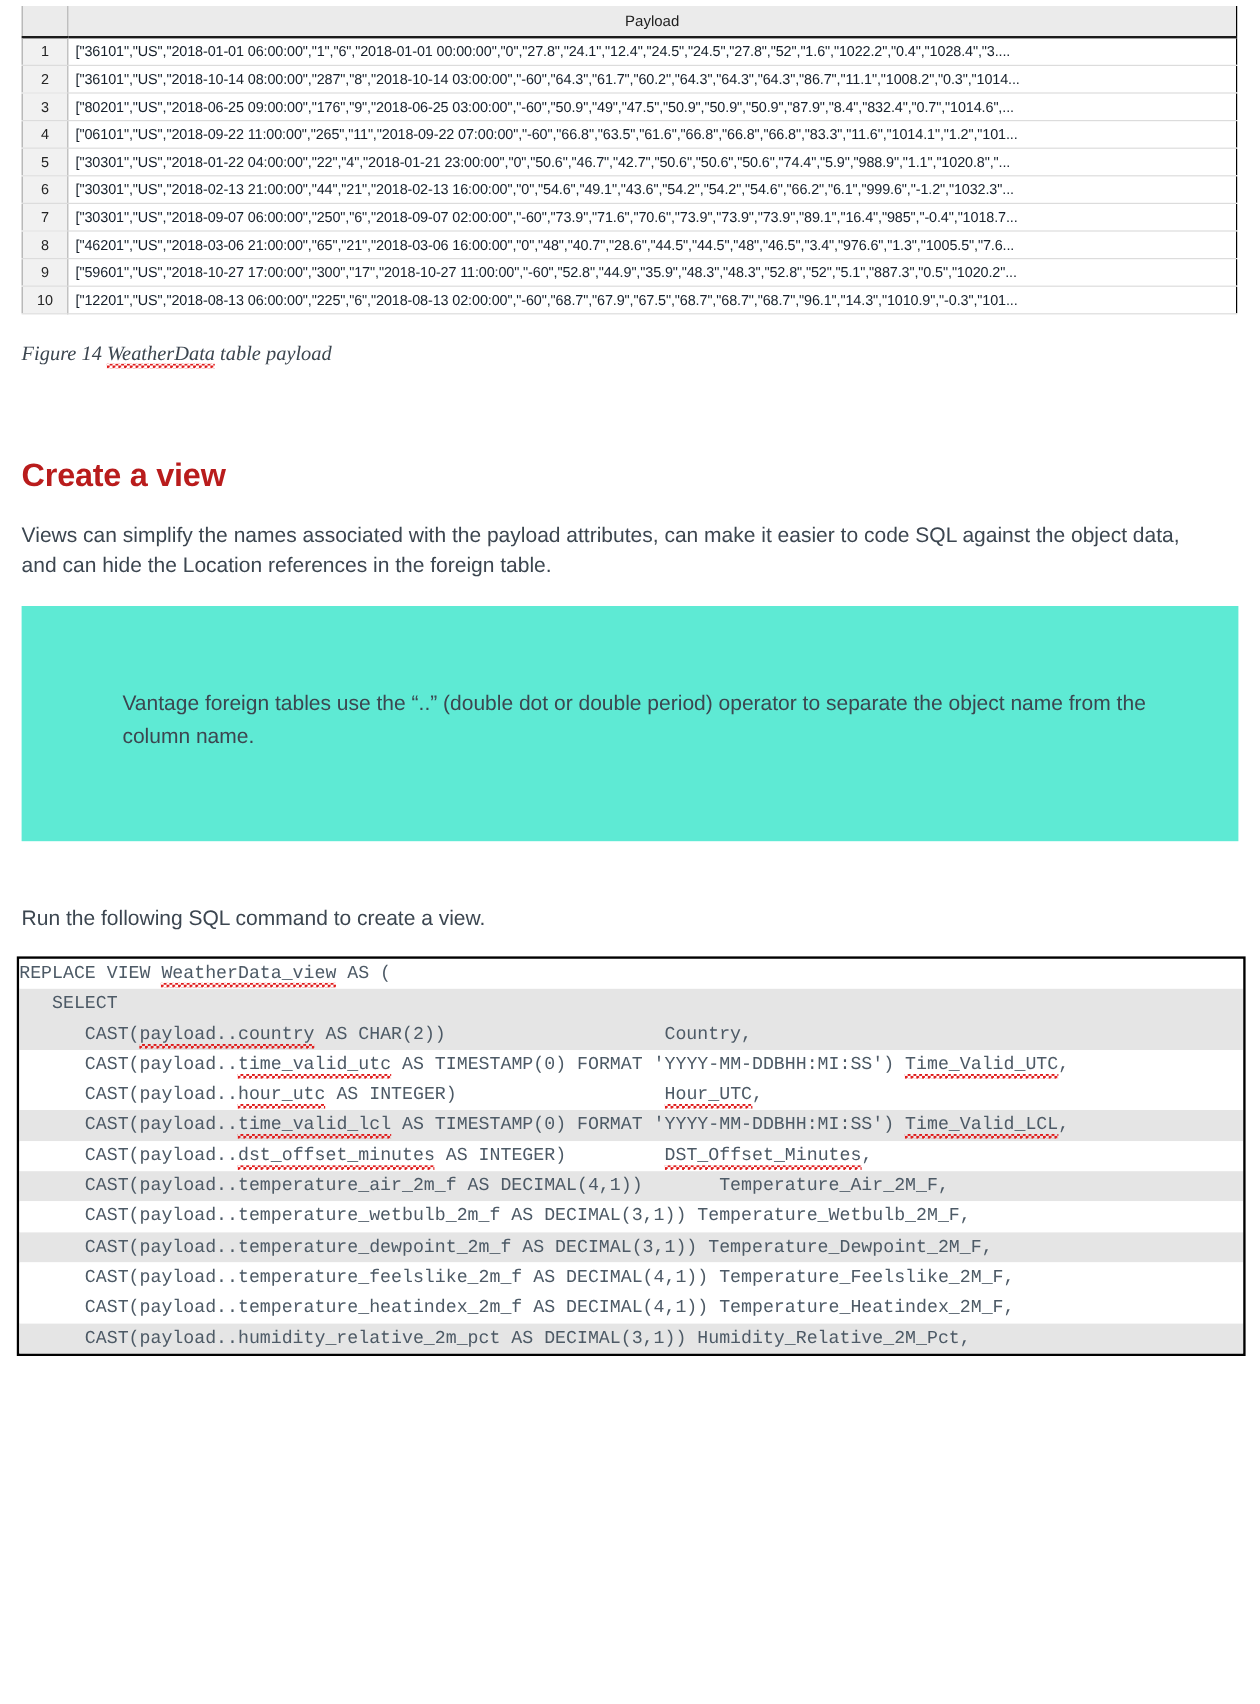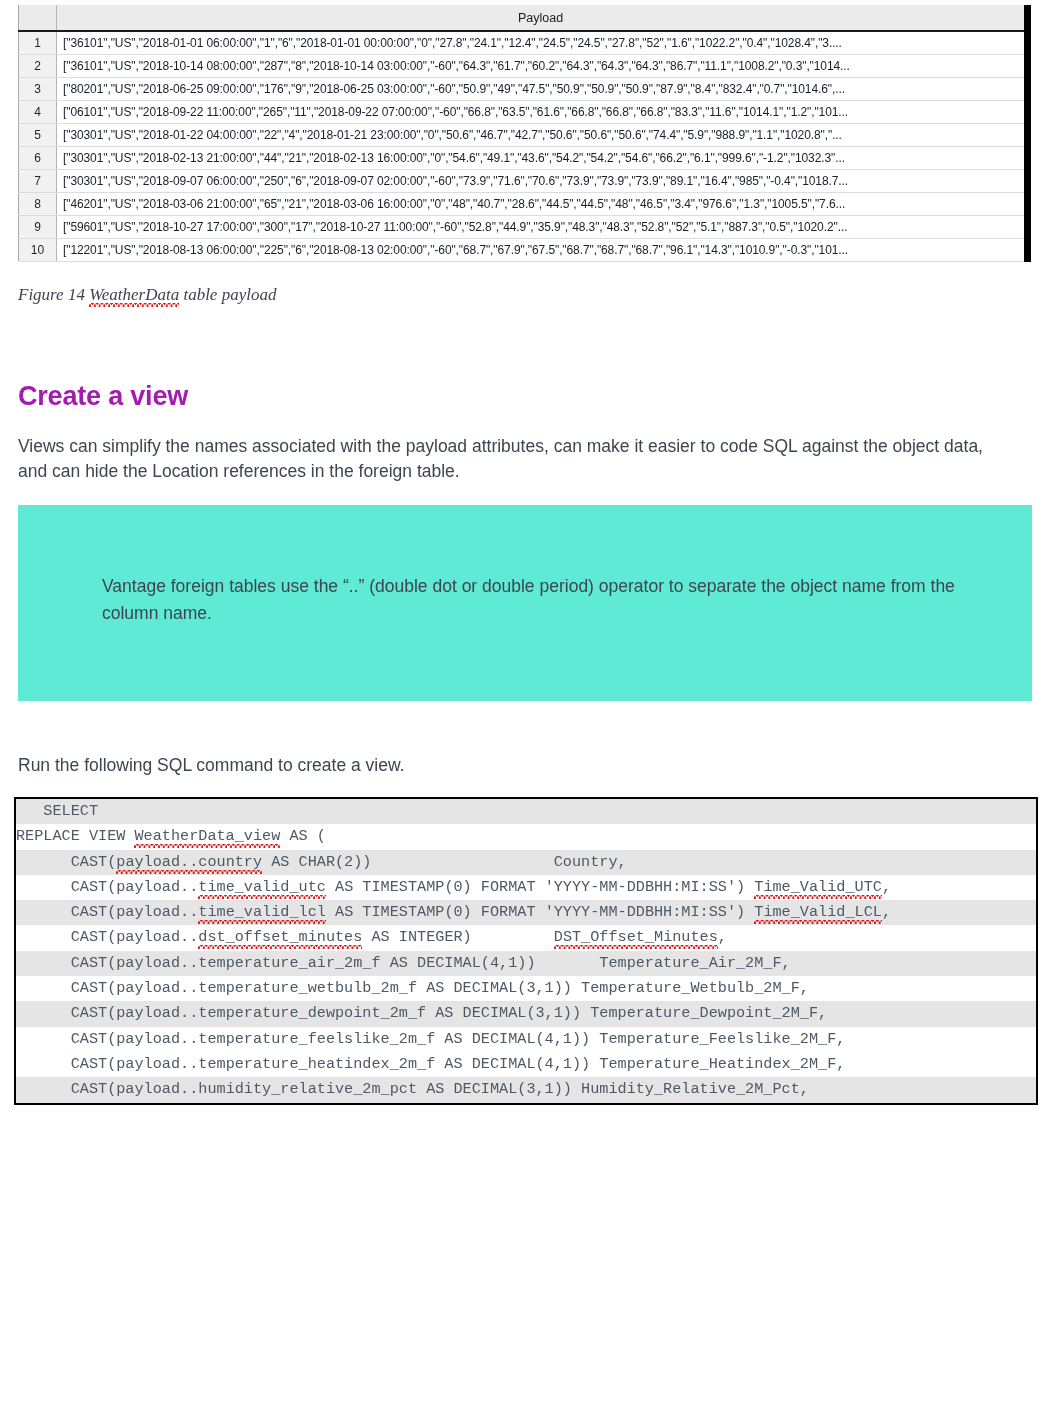--- a/index.html
+++ b/index.html
@@ -21,21 +21,21 @@
     position: absolute;
     left: 18px;
     top: 5px;
     width: 1013px;
   }
   .grid {
     border-collapse: collapse;
     table-layout: fixed;
     width: 1013px;
     border-left: 1px solid #a8a8a8;
-    border-right: 7px solid #000000;
+    border-right: 1px solid #000000;
   }
   .grid col.gutter { width: 38px; }
 
   .grid thead th {
     background: #ebebeb;
     border-bottom: 2px solid #1b1b1b;
     border-right: 1px solid #b4b4b4;
     height: 25px;
     padding: 0;
     font-weight: 400;
@@ -94,21 +94,21 @@
   }
 
   
   h2.section-title {
     position: absolute;
     left: 18px;
     top: 381px;
     margin: 0;
     font-size: 27px;
     font-weight: bold;
-    color: #a21caf;
+    color: #b91c1c;
     letter-spacing: -0.2px;
   }
   .para-intro {
     position: absolute;
     left: 18px;
     top: 434px;
     width: 990px;
     margin: 0;
     font-size: 17.5px;
     line-height: 25px;
@@ -235,24 +235,25 @@
 <h2 class="section-title">Create a view</h2>
 <p class="para-intro">Views can simplify the names associated with the payload attributes, can make it easier to code SQL against the object data, and can hide the Location references in the foreign table.</p>
 
 <div class="callout">
   <p class="callout-text">Vantage foreign tables use the “..” (double dot or double period) operator to separate the object name from the column name.</p>
 </div>
 
 <p class="para-run">Run the following SQL command to create a view.</p>
 
 <div class="codeblock" id="codeblock">
+    <div class="code-line odd">REPLACE VIEW <span class="sp">WeatherData_view</span> AS (</div>
     <div class="code-line even">   SELECT</div>
-    <div class="code-line odd">REPLACE VIEW <span class="sp">WeatherData_view</span> AS (</div>
     <div class="code-line even">      CAST(<span class="sp">payload..country</span> AS CHAR(2))                    Country,</div>
     <div class="code-line odd">      CAST(payload..<span class="sp">time_valid_utc</span> AS TIMESTAMP(0) FORMAT 'YYYY-MM-DDBHH:MI:SS') <span class="sp">Time_Valid_UTC</span>,</div>
+    <div class="code-line odd">      CAST(payload..<span class="sp">hour_utc</span> AS INTEGER)                   <span class="sp">Hour_UTC</span>,</div>
     <div class="code-line even">      CAST(payload..<span class="sp">time_valid_lcl</span> AS TIMESTAMP(0) FORMAT 'YYYY-MM-DDBHH:MI:SS') <span class="sp">Time_Valid_LCL</span>,</div>
     <div class="code-line odd">      CAST(payload..<span class="sp">dst_offset_minutes</span> AS INTEGER)         <span class="sp">DST_Offset_Minutes</span>,</div>
     <div class="code-line even">      CAST(payload..temperature_air_2m_f AS DECIMAL(4,1))       Temperature_Air_2M_F,</div>
     <div class="code-line odd">      CAST(payload..temperature_wetbulb_2m_f AS DECIMAL(3,1)) Temperature_Wetbulb_2M_F,</div>
     <div class="code-line even">      CAST(payload..temperature_dewpoint_2m_f AS DECIMAL(3,1)) Temperature_Dewpoint_2M_F,</div>
     <div class="code-line odd">      CAST(payload..temperature_feelslike_2m_f AS DECIMAL(4,1)) Temperature_Feelslike_2M_F,</div>
     <div class="code-line odd">      CAST(payload..temperature_heatindex_2m_f AS DECIMAL(4,1)) Temperature_Heatindex_2M_F,</div>
     <div class="code-line even">      CAST(payload..humidity_relative_2m_pct AS DECIMAL(3,1)) Humidity_Relative_2M_Pct,</div>
   </div>
 

